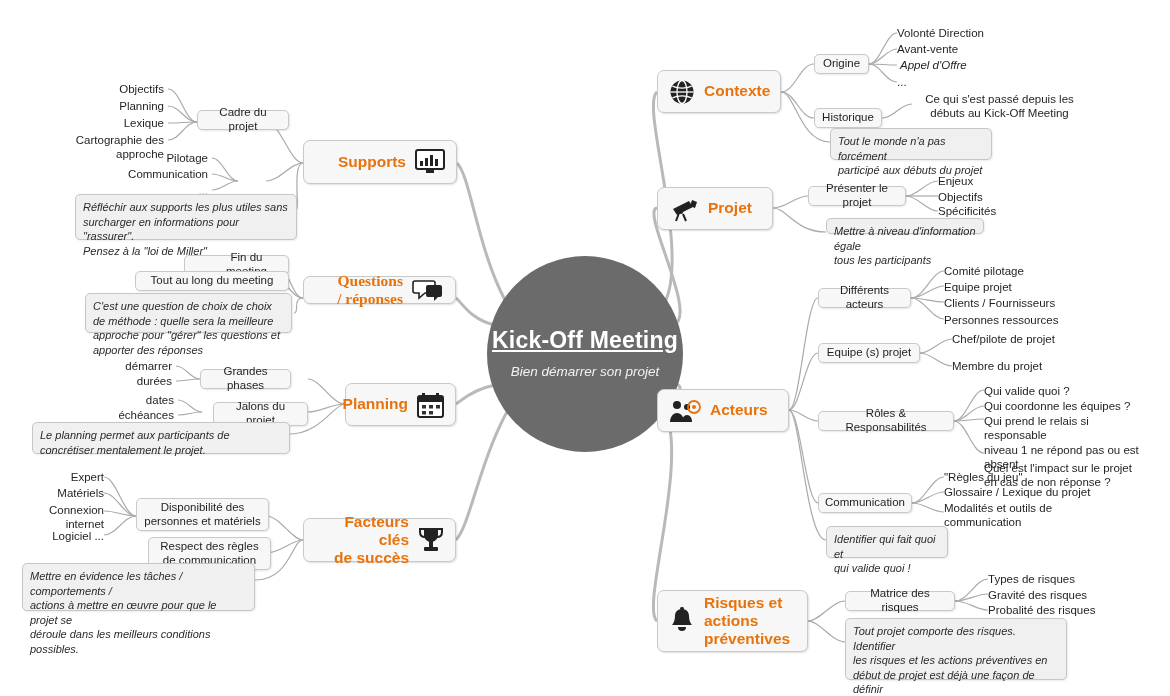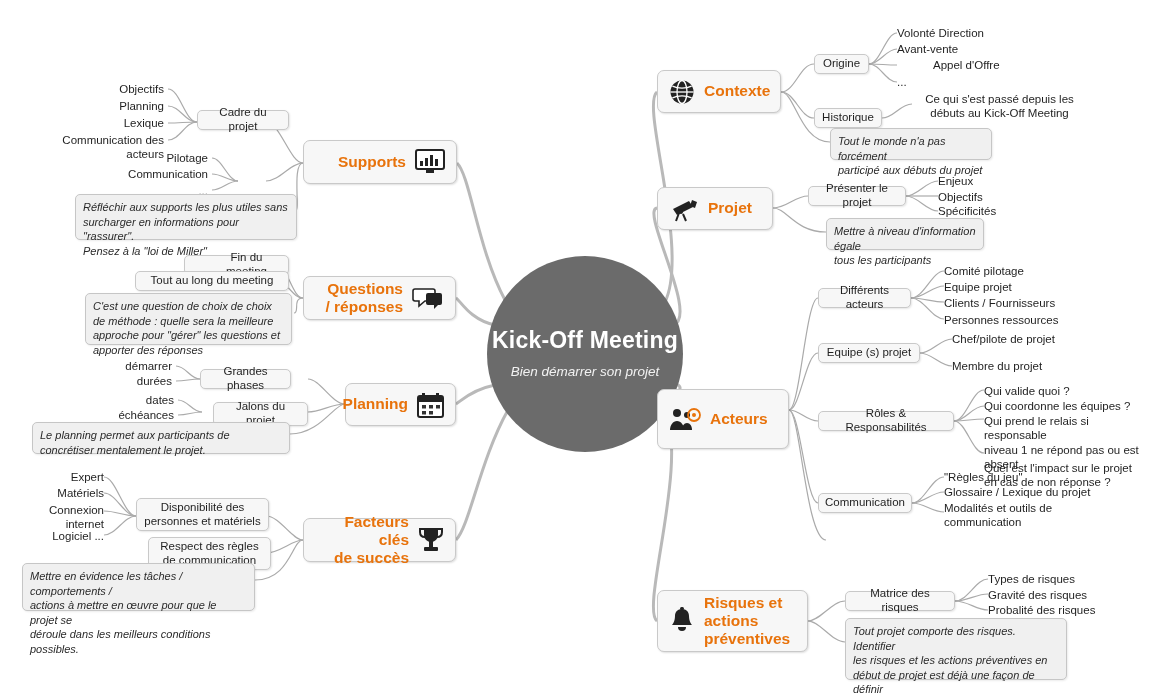--- a/index.html
+++ b/index.html
@@ -38,20 +38,21 @@
     align-items: center;
     justify-content: center;
     text-align: center;
     box-sizing: border-box;
   }
   .center-title {
     font-size: 23px;
     font-weight: bold;
     line-height: 1.15;
     letter-spacing: .2px;
+    text-decoration: underline;
   }
   .center-sub {
     font-size: 13.5px;
     font-style: italic;
     line-height: 1.25;
     margin-top: 10px;
     color: #f2f2f2;
   }
   
   .l1 {
@@ -239,41 +240,41 @@
           <rect x="15" y="6" width="3" height="11" fill="#222"></rect>
           <rect x="20" y="10" width="3" height="7" fill="#222"></rect>
         </svg>
     </span>
   </div>
   <div class="l2" style="left:197px; top:110px; width:92px; height:20px;">Cadre du projet</div>
   <div class="l2" style="left:238px; top:171px; width:51px; height:20px;margin-top:24px;">Outils</div>
   <div class="l3 tleft" style="left:40px; top:82px; width:124px;">Objectifs</div>
   <div class="l3 tleft" style="left:40px; top:99px; width:124px;">Planning</div>
   <div class="l3 tleft" style="left:40px; top:116px; width:124px;">Lexique</div>
-  <div class="l3 tleft" style="left:40px; top:133px; width:124px;">Communication des acteurs</div>
+  <div class="l3 tleft" style="left:40px; top:133px; width:124px;">Cartographie des approche</div>
   <div class="l3 tleft" style="left:100px; top:151px; width:108px;">Pilotage</div>
   <div class="l3 tleft" style="left:100px; top:167px; width:108px;">Communication</div>
   <div class="l3 tleft" style="left:100px; top:184px; width:108px;">...</div>
   <div class="note" style="left:75px; top:194px; width:222px; height:46px;">Réfléchir aux supports les plus utiles sans
 surcharger en informations pour "rassurer".
 Pensez à la "loi de Miller"</div>
 
-  <div class="l1 left" style="left:303px; top:276px; width:153px; height:44px;">
+  <div class="l1 left" style="left:303px; top:276px; width:153px; height:28px;font-family:Liberation Serif, serif;">
     <span class="l1-label">Questions
 / réponses</span>
     <span class="l1-icon">
       <svg width="32" height="26" viewBox="0 0 32 26">
           <path d="M2 3h18a2 2 0 012 2v8a2 2 0 01-2 2h-8l-6 5v-5H2a2 2 0 01-2-2V5a2 2 0 012-2z" fill="#ffffff" stroke="#222" stroke-width="1.6" transform="translate(1,1)"></path>
           <path d="M14 8h14a2 2 0 012 2v8a2 2 0 01-2 2h-2l-4 4v-4h-6a2 2 0 01-2-2v-8a2 2 0 012-2z" fill="#222"></path>
         </svg>
     </span>
   </div>
   <div class="l2" style="left:184px; top:255px; width:105px; height:20px;padding-left:27px;">Fin du meeting</div>
   <div class="l2" style="left:135px; top:271px; width:154px; height:20px;">Tout au long du meeting</div>
-  <div class="note" style="left:85px; top:293px; width:207px; height:52px;">C'est une question de choix de choix
+  <div class="note" style="left:85px; top:293px; width:207px; height:40px;">C'est une question de choix de choix
 de méthode : quelle sera la meilleure
 approche pour "gérer" les questions et
 apporter des réponses</div>
 
   <div class="l1 left" style="left:345px; top:383px; width:111px; height:43px;">
     <span class="l1-label">Planning</span>
     <span class="l1-icon">
       <svg width="27" height="26" viewBox="0 0 27 26">
           <rect x="1" y="4" width="25" height="21" rx="2" fill="#ffffff" stroke="#222" stroke-width="2"></rect>
           <rect x="1" y="4" width="25" height="6" fill="#222"></rect>
@@ -333,21 +334,21 @@
             <path d="M3.4 18.8c5.6-2.6 13.6-2.6 19.2 0"></path>
           </g>
         </svg>
     </span>
     <span class="l1-label">Contexte</span>
   </div>
   <div class="l2" style="left:814px; top:54px; width:55px; height:20px;">Origine</div>
   <div class="l2" style="left:814px; top:108px; width:68px; height:20px;">Historique</div>
   <div class="l3 tright" style="left:897px; top:26px; width:180px;">Volonté Direction</div>
   <div class="l3 tright" style="left:897px; top:42px; width:180px;">Avant-vente</div>
-  <div class="l3 tright" style="left:933px; top:58px; width:180px;">Appel d'Offre</div>
+  <div class="l3 tright" style="left:900px; top:58px; width:180px;font-style:italic;">Appel d'Offre</div>
   <div class="l3 tright" style="left:897px; top:75px; width:180px;">...</div>
   <div class="l3 tright" style="left:912px; top:92px; width:175px; text-align:center;">Ce qui s'est passé depuis les
 débuts au Kick-Off Meeting</div>
   <div class="note" style="left:830px; top:128px; width:162px; height:32px;">Tout le monde n'a pas forcément
 participé aux débuts du projet</div>
 
   <div class="l1 right" style="left:657px; top:187px; width:116px; height:43px;">
     <span class="l1-icon">
       <svg width="30" height="26" viewBox="0 0 30 26">
           <path d="M4 13l16-8 4 6-16 8z" fill="#222"></path>
@@ -355,24 +356,24 @@
           <path d="M10 17l-3 8M14 18l3 7" stroke="#222" stroke-width="2" fill="none"></path>
           <circle cx="12" cy="16" r="2" fill="#222"></circle>
         </svg>
     </span>
     <span class="l1-label">Projet</span>
   </div>
   <div class="l2" style="left:808px; top:186px; width:98px; height:20px;">Présenter le projet</div>
   <div class="l3 tright" style="left:938px; top:174px; width:140px;">Enjeux</div>
   <div class="l3 tright" style="left:938px; top:190px; width:140px;">Objectifs</div>
   <div class="l3 tright" style="left:938px; top:204px; width:140px;">Spécificités</div>
-  <div class="note" style="left:826px; top:218px; width:158px; height:32px;">Mettre à niveau d'information égale
+  <div class="note" style="left:826px; top:218px; width:158px; height:16px;">Mettre à niveau d'information égale
 tous les participants</div>
 
-  <div class="l1 right" style="left:657px; top:389px; width:132px; height:60px;padding-left:11px;">
+  <div class="l1 right" style="left:657px; top:389px; width:132px; height:43px;padding-left:11px;">
     <span class="l1-icon">
       <svg width="32" height="26" viewBox="0 0 32 26">
           <circle cx="8" cy="7" r="4" fill="#222"></circle>
           <path d="M1 24c0-5 3-9 7-9s7 4 7 9z" fill="#222"></path>
           <circle cx="18" cy="9" r="3" fill="#222"></circle>
           <path d="M13 24c0-4 2-7 5-7s5 3 5 7z" fill="#222"></path>
           <circle cx="25" cy="9" r="6" fill="none" stroke="#e8730c" stroke-width="1.8"></circle>
           <circle cx="25" cy="9" r="2" fill="#e8730c"></circle>
         </svg>
     </span>
@@ -392,20 +393,22 @@
   <div class="l3 tright" style="left:984px; top:399px; width:170px;">Qui coordonne les équipes ?</div>
   <div class="l3 tright" style="left:984px; top:414px; width:170px;">Qui prend le relais si responsable
 niveau 1 ne répond pas ou est
 absent</div>
   <div class="l3 tright" style="left:984px; top:461px; width:170px;">Quel est l'impact sur le projet
 en cas de non réponse ?</div>
   <div class="l3 tright" style="left:944px; top:470px; width:160px;">"Règles du jeu"</div>
   <div class="l3 tright" style="left:944px; top:485px; width:160px;">Glossaire / Lexique du projet</div>
   <div class="l3 tright" style="left:944px; top:501px; width:160px;">Modalités et outils de
 communication</div>
+  <div class="note" style="left:826px; top:526px; width:122px; height:32px;">Identifier qui fait quoi et
+qui valide quoi !</div>
 
   <div class="l1 right" style="left:657px; top:590px; width:151px; height:62px;">
     <span class="l1-icon">
       <svg width="26" height="28" viewBox="0 0 26 28">
           <path d="M13 2c4.5 0 7 3 7 7 0 6 3 9 3 9H3s3-3 3-9c0-4 2.5-7 7-7z" fill="#222"></path>
           <rect x="11" y="0" width="4" height="3" rx="1.5" fill="#222"></rect>
           <path d="M9 20a4 4 0 008 0z" fill="#222"></path>
         </svg>
     </span>
     <span class="l1-label">Risques et

